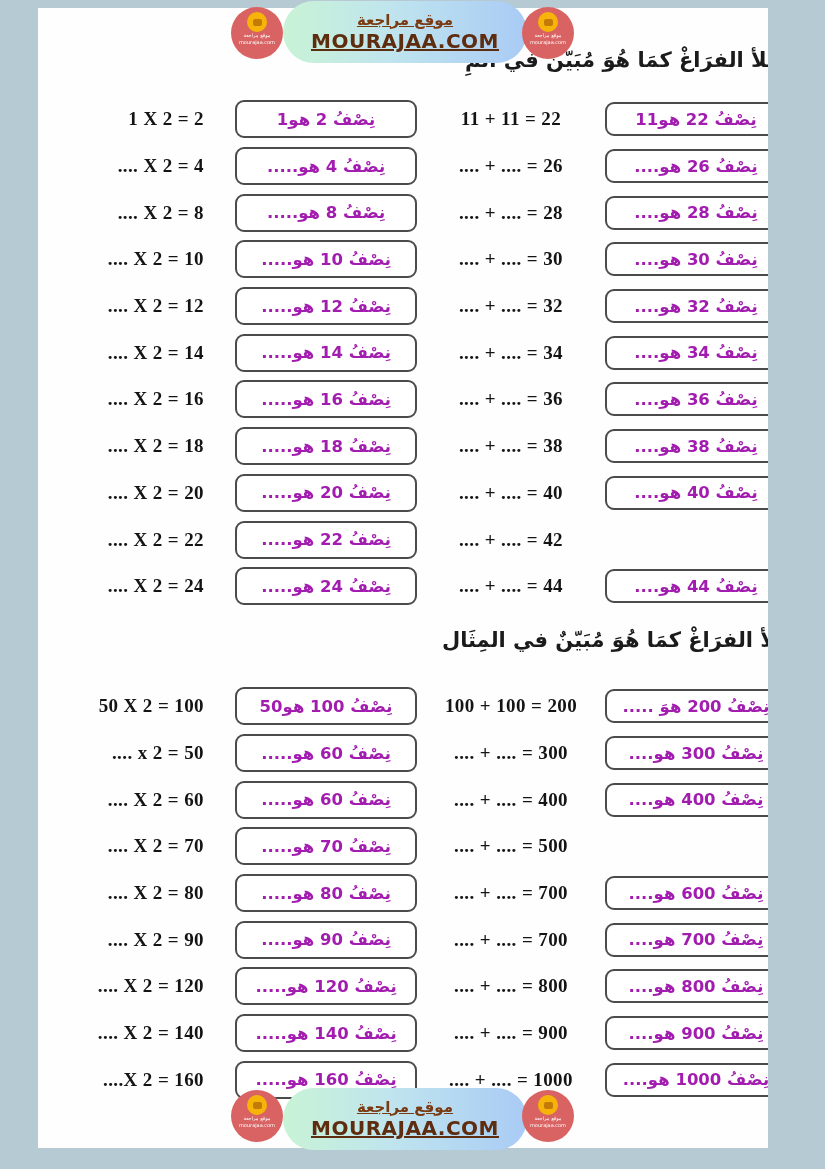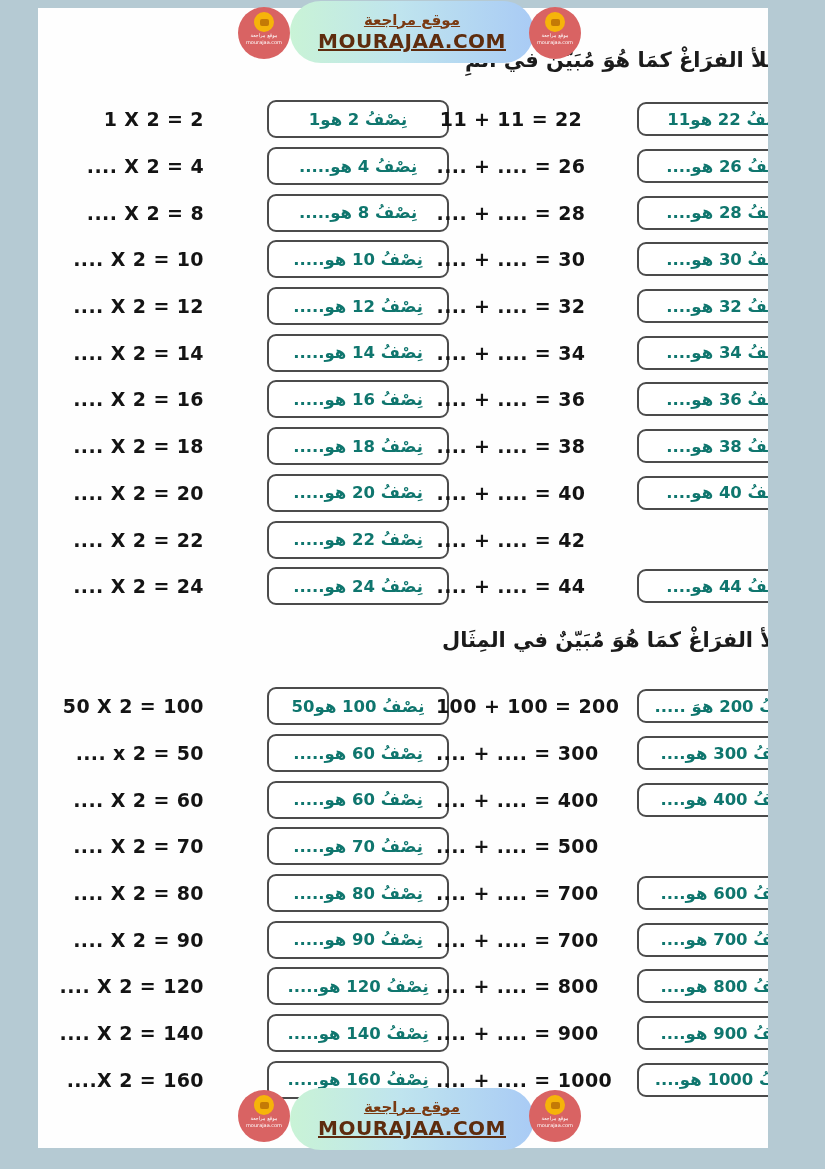--- a/index.html
+++ b/index.html
@@ -20,34 +20,34 @@
   }
   .title.t1{top:40px;right:-12px;}
   .title.t2{top:620px;right:-8px;}
   .section{position:absolute;left:0;width:730px;}
   .section.s1{top:88px;height:514px;}
   .section.s2{top:675px;height:421px;}
   .row{position:relative;height:46.7px;}
   .eq{
     position:absolute;top:50%;transform:translateY(-50%);
     font-weight:bold;font-size:19px;color:#141414;
-    direction:ltr;unicode-bidi:isolate;letter-spacing:.4px;white-space:nowrap;
+    direction:ltr;unicode-bidi:isolate;letter-spacing:.4px;white-space:nowrap;font-family:Liberation Serif, serif;
   }
   .eq.mult{left:8px;width:158px;text-align:right;}
   .eq.add{left:398px;width:150px;text-align:center;}
   .box{
     position:absolute;top:50%;transform:translateY(-50%);
     height:34px;background:#ffffff;border:2px solid #4b4b4b;border-radius:9px;
     display:flex;align-items:center;justify-content:center;
-    direction:rtl;font-size:16.5px;font-weight:bold;color:#0f766e;white-space:nowrap;margin-left:32px;
+    direction:rtl;font-size:16.5px;font-weight:bold;color:#a21caf;white-space:nowrap;
   }
   .box.mid{left:197px;width:178px;}
   .box.rightb{left:567px;width:210px;padding-right:28px;box-sizing:border-box;}
   
-  .banner{position:absolute;left:8px;width:816px;height:70px;z-index:40;pointer-events:none;}
+  .banner{position:absolute;left:1px;width:816px;height:70px;z-index:40;pointer-events:none;}
   .banner.top{top:0;}
   .banner.bottom{top:1082px;}
   .pill{
     position:absolute;left:282px;width:244px;height:62px;border-radius:32px;
     background:linear-gradient(90deg,#c9f3d6 0%,#bfe4ee 45%,#a9cbf5 100%);
     display:flex;flex-direction:column;align-items:center;justify-content:center;
     pointer-events:auto;
   }
   .banner.top .pill{top:1px;}
   .banner.bottom .pill{top:6px;}

